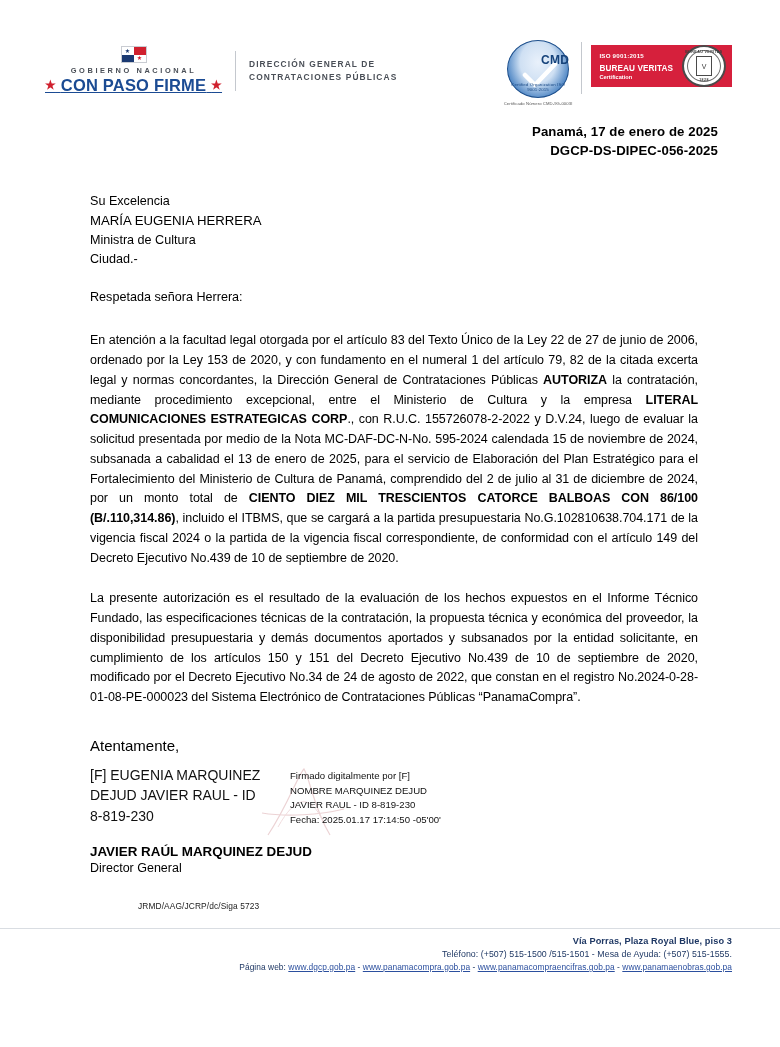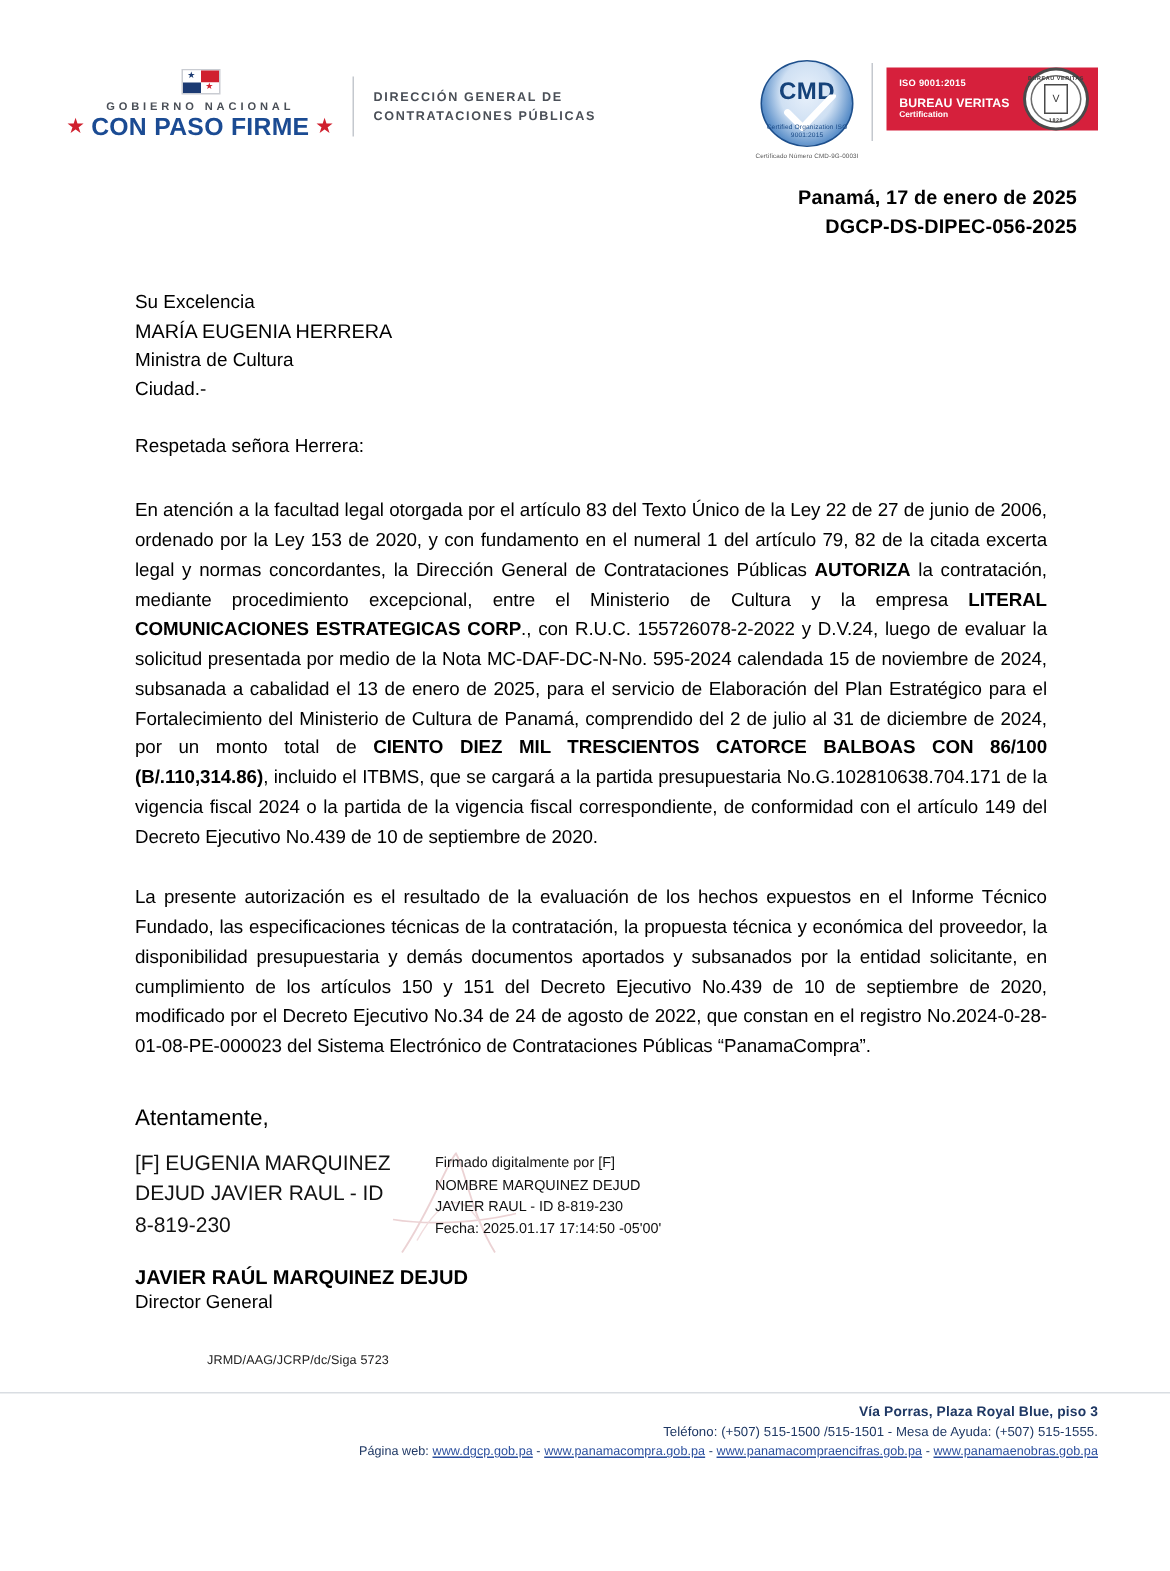--- a/index.html
+++ b/index.html
@@ -39,41 +39,41 @@
     font-size: 6px; line-height: 1;
   }
   .flag .q1 .star { color: #1b3a72; }
   .flag .q4 .star { color: #d0202e; }
   .gob-nacional {
     font-size: 7.4px; letter-spacing: 2.6px; color: #4a4f57;
     font-weight: 600; white-space: nowrap;
   }
   .con-paso {
     font-size: 16.5px; font-weight: 700; color: #1b4b93;
-    letter-spacing: 0.2px; white-space: nowrap; margin-top: 1px;
+    letter-spacing: 0.2px; white-space: nowrap; margin-top: 1px; text-decoration: underline;
   }
   .con-paso .st { color: #d0202e; font-size: 12px; vertical-align: 2px; }
   .gov-div { width: 1px; height: 40px; background: #c4c8ce; }
   .gov-right {
     padding-left: 13px; font-size: 8.4px; line-height: 1.45;
     letter-spacing: 1.1px; color: #4a4f57; font-weight: 600; white-space: nowrap;
   }
 
   
   .certs { position: absolute; right: 48px; top: 0px; display: flex; align-items: flex-start; }
   .cmd-wrap { text-align: center; }
   .cmd-oval {
     width: 62px; height: 58px; border-radius: 50%;
     background: radial-gradient(ellipse at 50% 38%, #e9f1fb 0%, #cfe0f3 42%, #5b8fc9 72%, #24548f 100%);
     border: 1.5px solid #1d4f8c;
     position: relative; margin: 4px auto 0 auto;
   }
   .cmd-oval .cmd-txt {
-    position: absolute; top: 12px; left: 0; width: 100%;
-    text-align: center; font-size: 16px; font-weight: 700; color: #15427a;
+    position: absolute; top: 12px; left: 17px; width: 100%;
+    text-align: center; font-size: 12px; font-weight: 700; color: #15427a;
     letter-spacing: 0.3px;
   }
   .cmd-oval .cmd-check {
     position: absolute; top: 22px; left: 14px; width: 36px; height: 26px;
   }
   .cmd-oval .cmd-arc {
     position: absolute; bottom: 5px; left: 0; width: 100%;
     text-align: center; font-size: 4.4px; color: #1a4a86; letter-spacing: 0.1px;
   }
   .cmd-cap { font-size: 4.2px; color: #555; margin-top: 3px; letter-spacing: 0.1px; }

